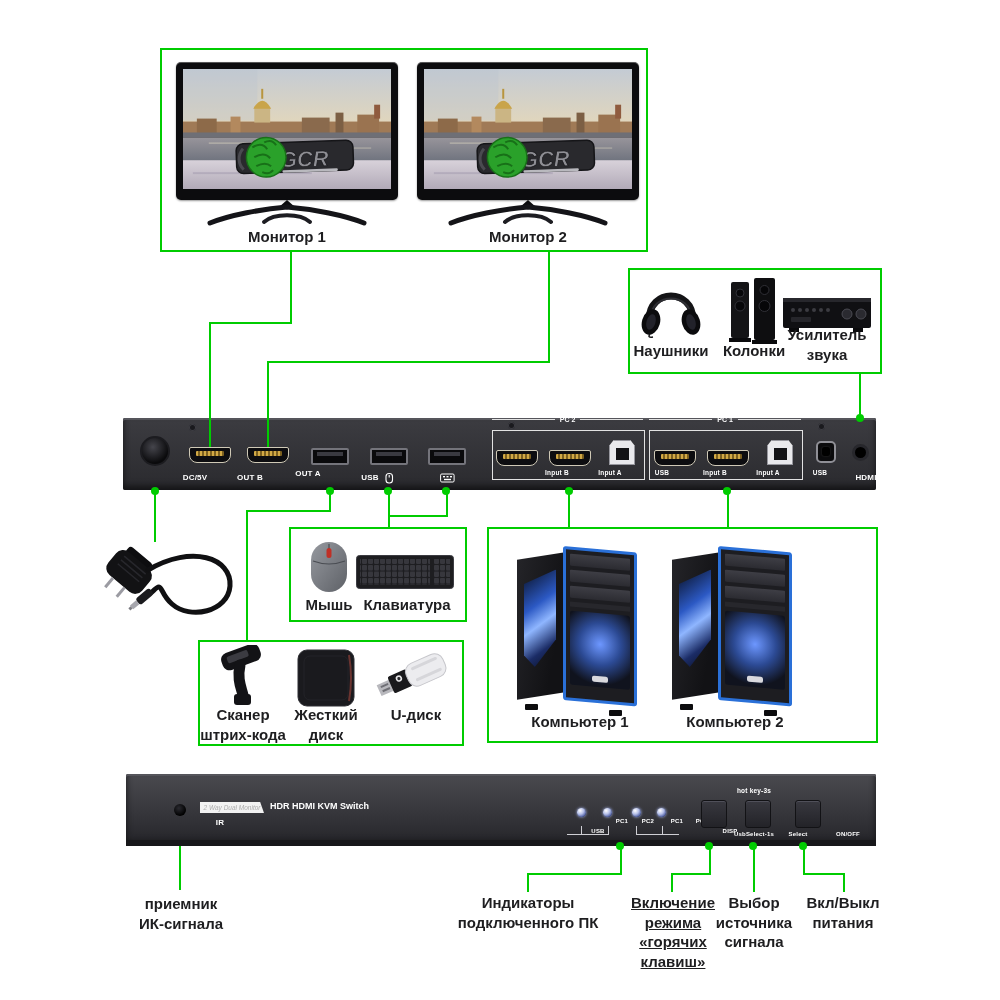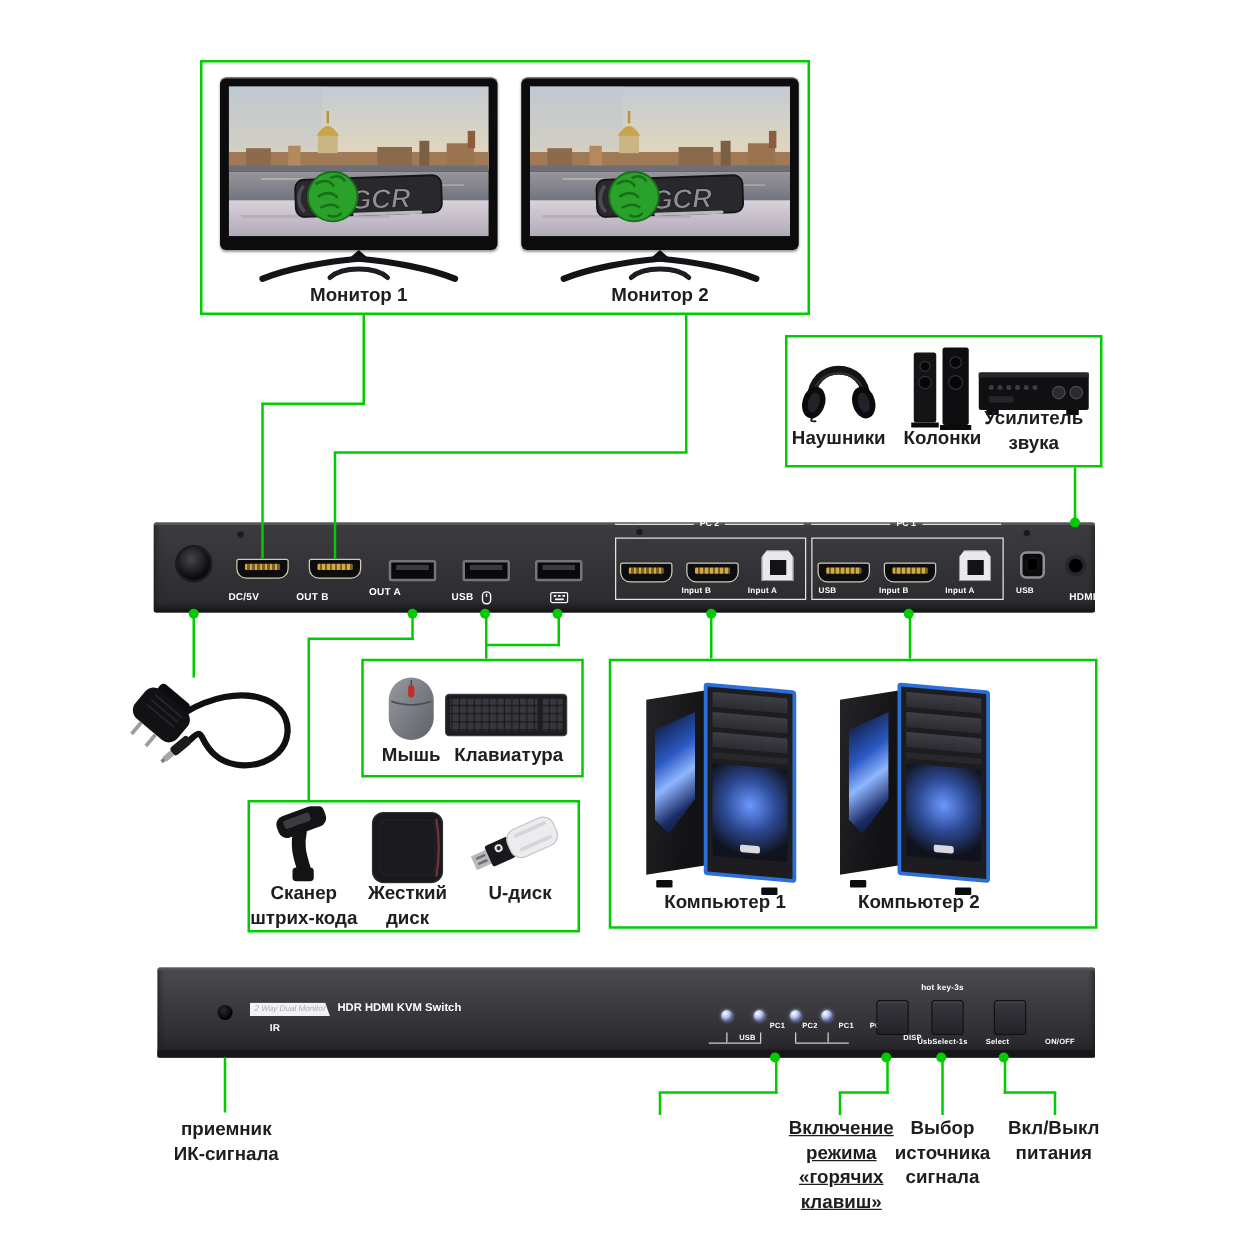--- a/index.html
+++ b/index.html
@@ -463,20 +463,22 @@
   <div class="gd" style="left:749px;top:842px;"></div>
   <div class="gl" style="left:753px;top:846px;width:2px;height:46px;"></div>
   <div class="gd" style="left:799px;top:842px;"></div>
   <div class="gl" style="left:803px;top:846px;width:2px;height:29px;"></div>
   <div class="gl" style="left:803px;top:873px;width:42px;height:2px;"></div>
   <div class="gl" style="left:843px;top:874px;width:2px;height:18px;"></div>
 
   
   <div class="lbl" style="left:181px;top:894px;">приемник
 ИК-сигнала</div>
+  <div class="lbl" style="left:528px;top:893px;">Индикаторы
+подключенного ПК</div>
   <div class="lbl" style="left:673px;top:893px;text-decoration:underline;">Включение
 режима
 «горячих
 клавиш»</div>
   <div class="lbl" style="left:754px;top:893px;">Выбор
 источника
 сигнала</div>
   <div class="lbl" style="left:843px;top:893px;">Вкл/Выкл
 питания</div>
 

